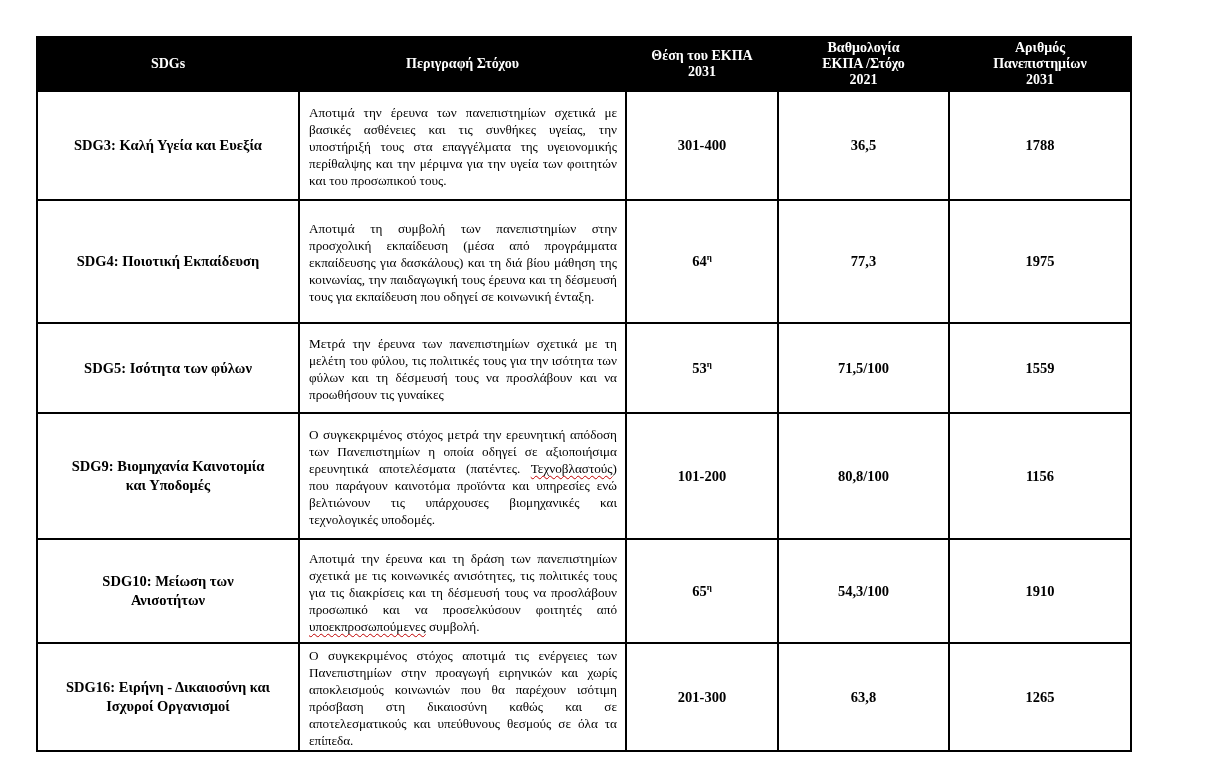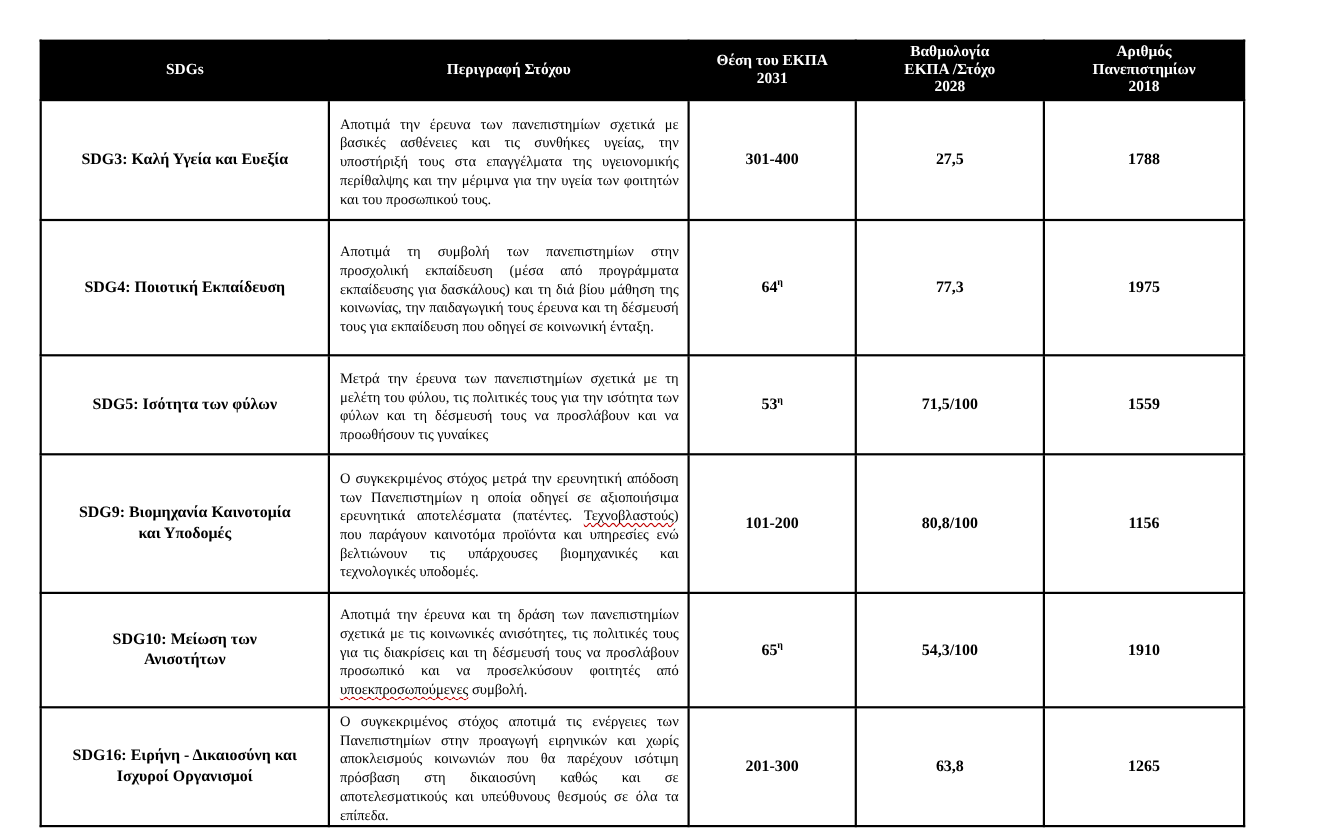--- a/index.html
+++ b/index.html
@@ -85,32 +85,32 @@
       <col style="width:182px">
     </colgroup>
     <thead>
       <tr>
         <th>SDGs</th>
         <th>Περιγραφή Στόχου</th>
         <th>Θέση του ΕΚΠΑ
 2031</th>
         <th>Βαθμολογία
 ΕΚΠΑ /Στόχο
-2028</th>
+2021</th>
         <th>Αριθμός
 Πανεπιστημίων
-2018</th>
+2031</th>
       </tr>
     </thead>
     <tbody>
   <tr>
     <td class="cell-sdg">SDG3: Καλή Υγεία και Ευεξία</td>
     <td class="cell-desc"><span>Αποτιμά την έρευνα των πανεπιστημίων σχετικά με βασικές ασθένειες και τις συνθήκες υγείας, την υποστήριξή τους στα επαγγέλματα της υγειονομικής περίθαλψης και την μέριμνα για την υγεία των φοιτητών και του προσωπικού τους.</span></td>
     <td class="cell-num">301-400</td>
-    <td class="cell-num">27,5</td>
+    <td class="cell-num">36,5</td>
     <td class="cell-num">1788</td>
   </tr>
 
   <tr>
     <td class="cell-sdg">SDG4: Ποιοτική Εκπαίδευση</td>
     <td class="cell-desc"><span>Αποτιμά τη συμβολή των πανεπιστημίων στην προσχολική εκπαίδευση (μέσα από προγράμματα εκπαίδευσης για δασκάλους) και τη διά βίου μάθηση της κοινωνίας, την παιδαγωγική τους έρευνα και τη δέσμευσή τους για εκπαίδευση που οδηγεί σε κοινωνική ένταξη.</span></td>
     <td class="cell-num">64<sup>η</sup></td>
     <td class="cell-num">77,3</td>
     <td class="cell-num">1975</td>
   </tr>

